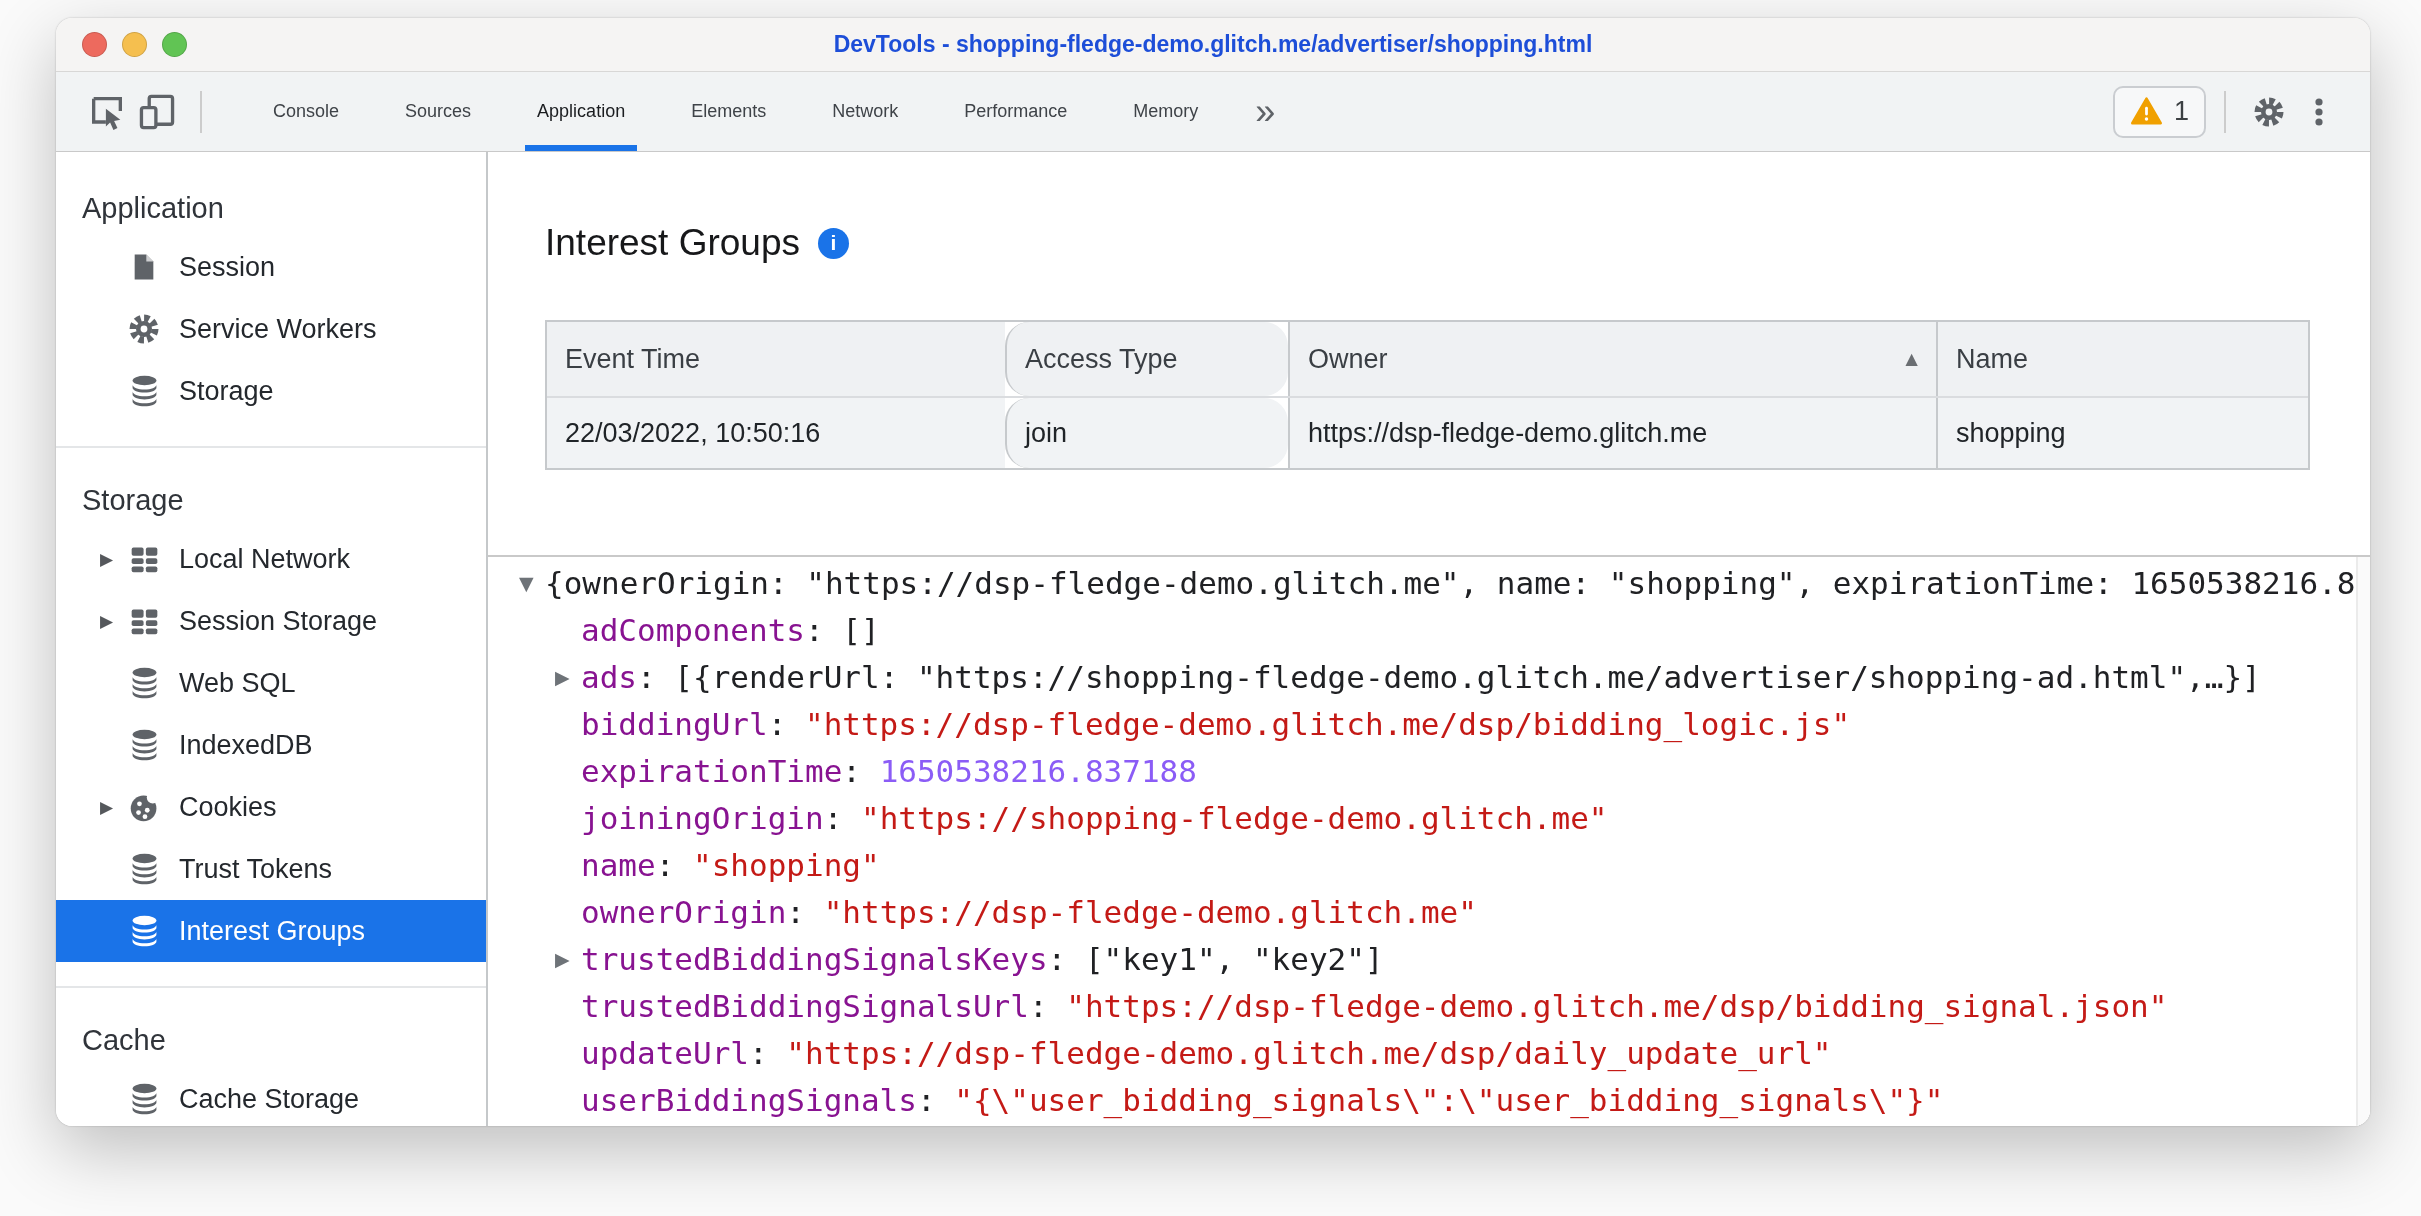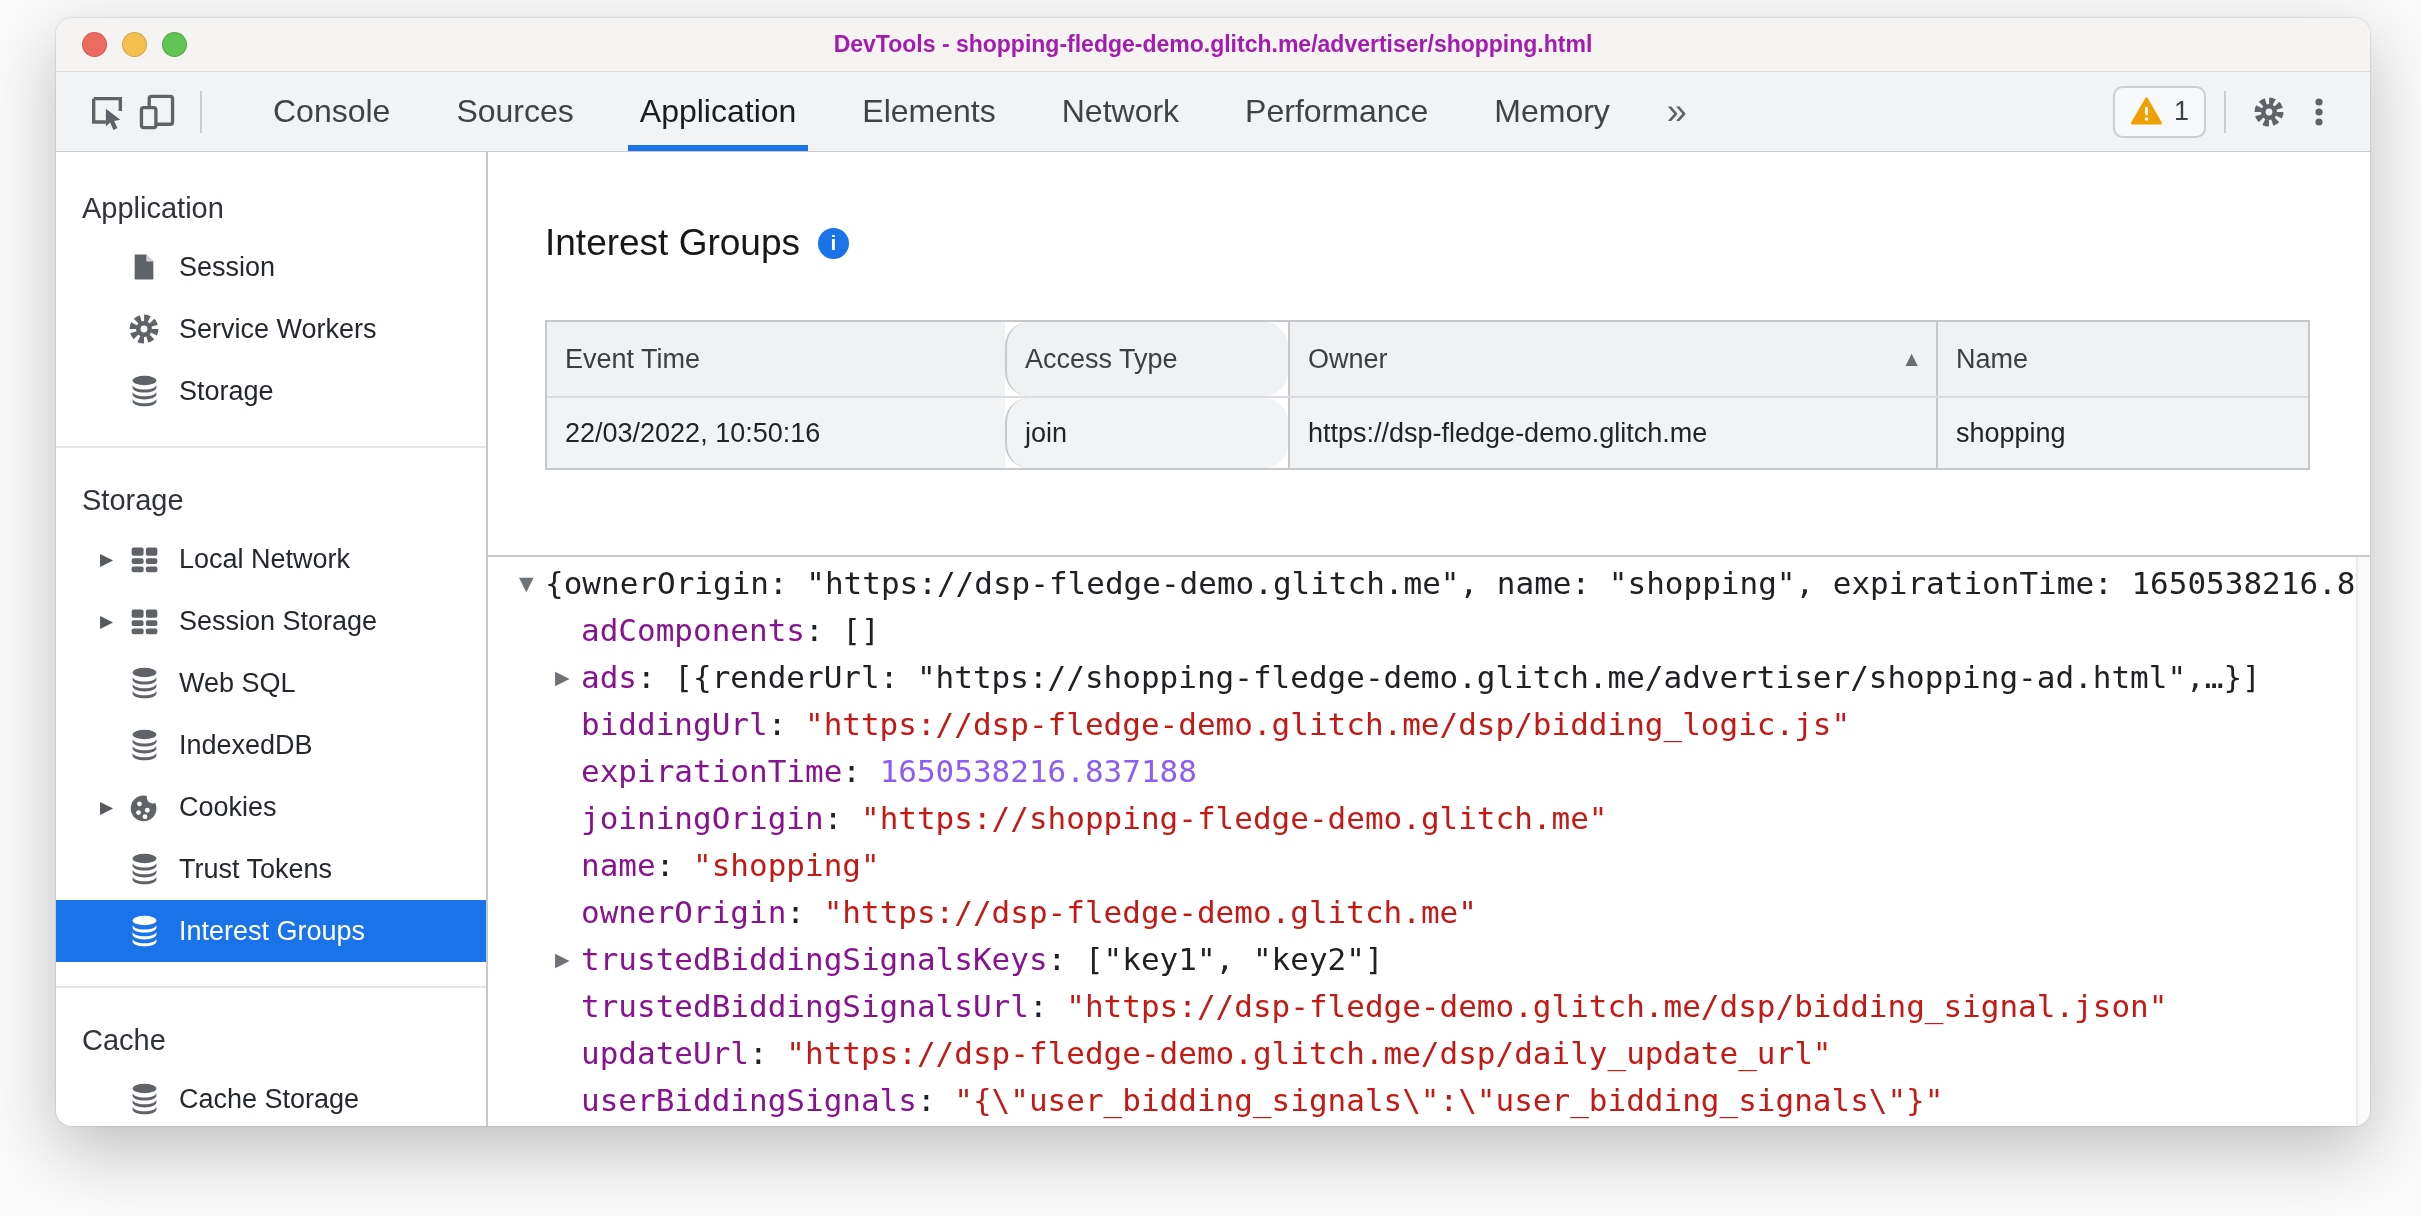--- a/index.html
+++ b/index.html
@@ -22,36 +22,36 @@
     flex: 0 0 54px; background: #f5f4f3; border-bottom: 1px solid #d8d7d6;
     position: relative; display: flex; align-items: center;
   }
   .lights { position: absolute; left: 26px; display: flex; gap: 15px; }
   .light { width: 25px; height: 25px; border-radius: 50%; border: 1px solid rgba(0,0,0,.15); }
   .light.red { background: #ed6a5e; }
   .light.yellow { background: #f5bf4f; }
   .light.green { background: #61c454; }
   .wintitle {
     position: absolute; left: 0; right: 0; text-align: center;
-    font-size: 23px; font-weight: 700; color: #a21caf;
+    font-size: 23px; font-weight: 700; color: #1d4ed8;
   }
   
   .toolbar {
     flex: 0 0 79px; background: #f1f3f4; border-bottom: 1px solid #c9c9c9;
     display: flex; align-items: center; padding: 0 26px;
   }
   .tbtn {
     width: 50px; height: 50px; display: flex; align-items: center; justify-content: center;
     color: #5f6368; cursor: pointer; flex: 0 0 auto;
   }
   .vsep { width: 2px; height: 42px; background: #ccc; margin: 0 18px; flex: 0 0 auto; }
   .tabs { display: flex; align-items: stretch; height: 79px; margin-left: 20px; }
   .tab {
     position: relative; display: flex; align-items: center;
-    padding: 0 33px; font-size: 32px; color: #3f4348; cursor: pointer; white-space: nowrap;
+    padding: 0 33px; font-size: 18px; color: #3f4348; cursor: pointer; white-space: nowrap;
   }
   .tab.selected { color: #1a1c1f; }
   .tab.selected::after {
     content: ""; position: absolute; left: 21px; right: 21px; bottom: 0;
     height: 6px; background: #1a73e8;
   }
   .more-tabs {
     display: flex; align-items: center; padding: 0 24px;
     font-size: 36px; color: #5f6368; cursor: pointer;
   }

